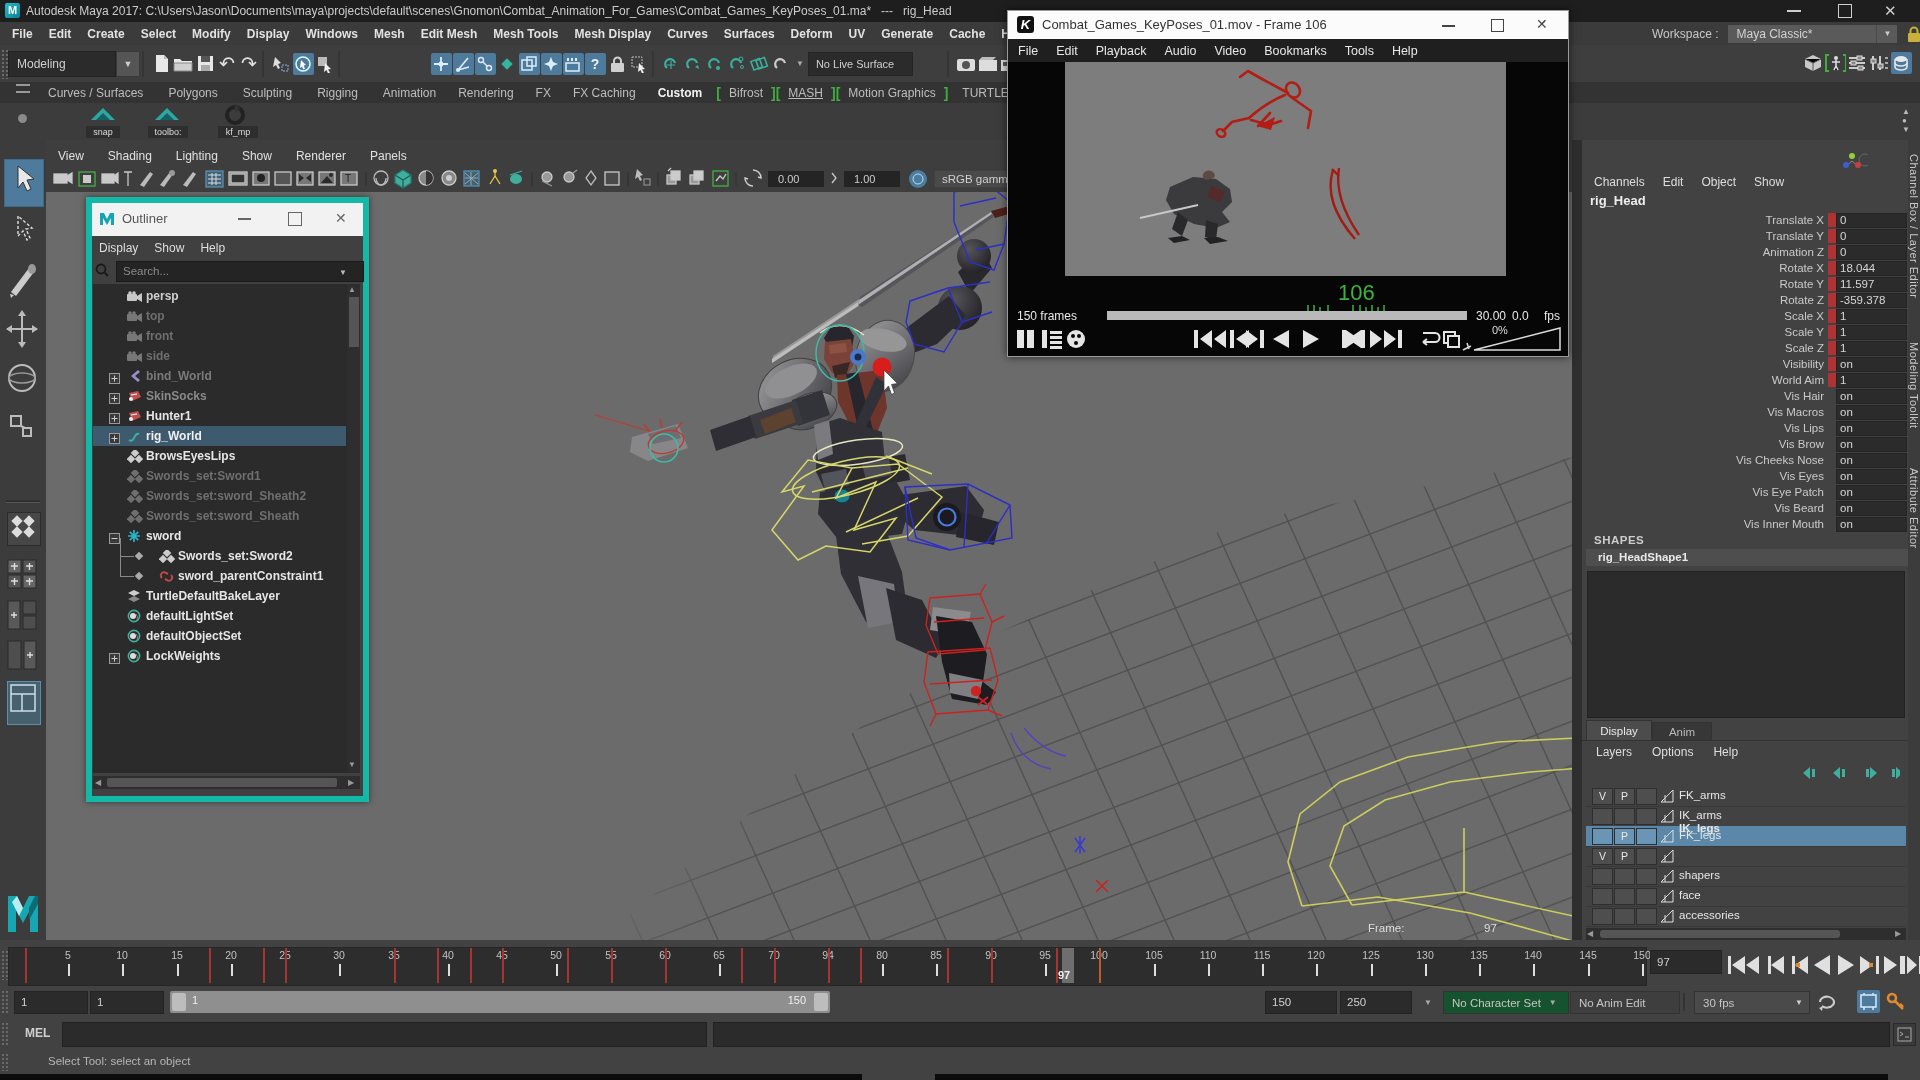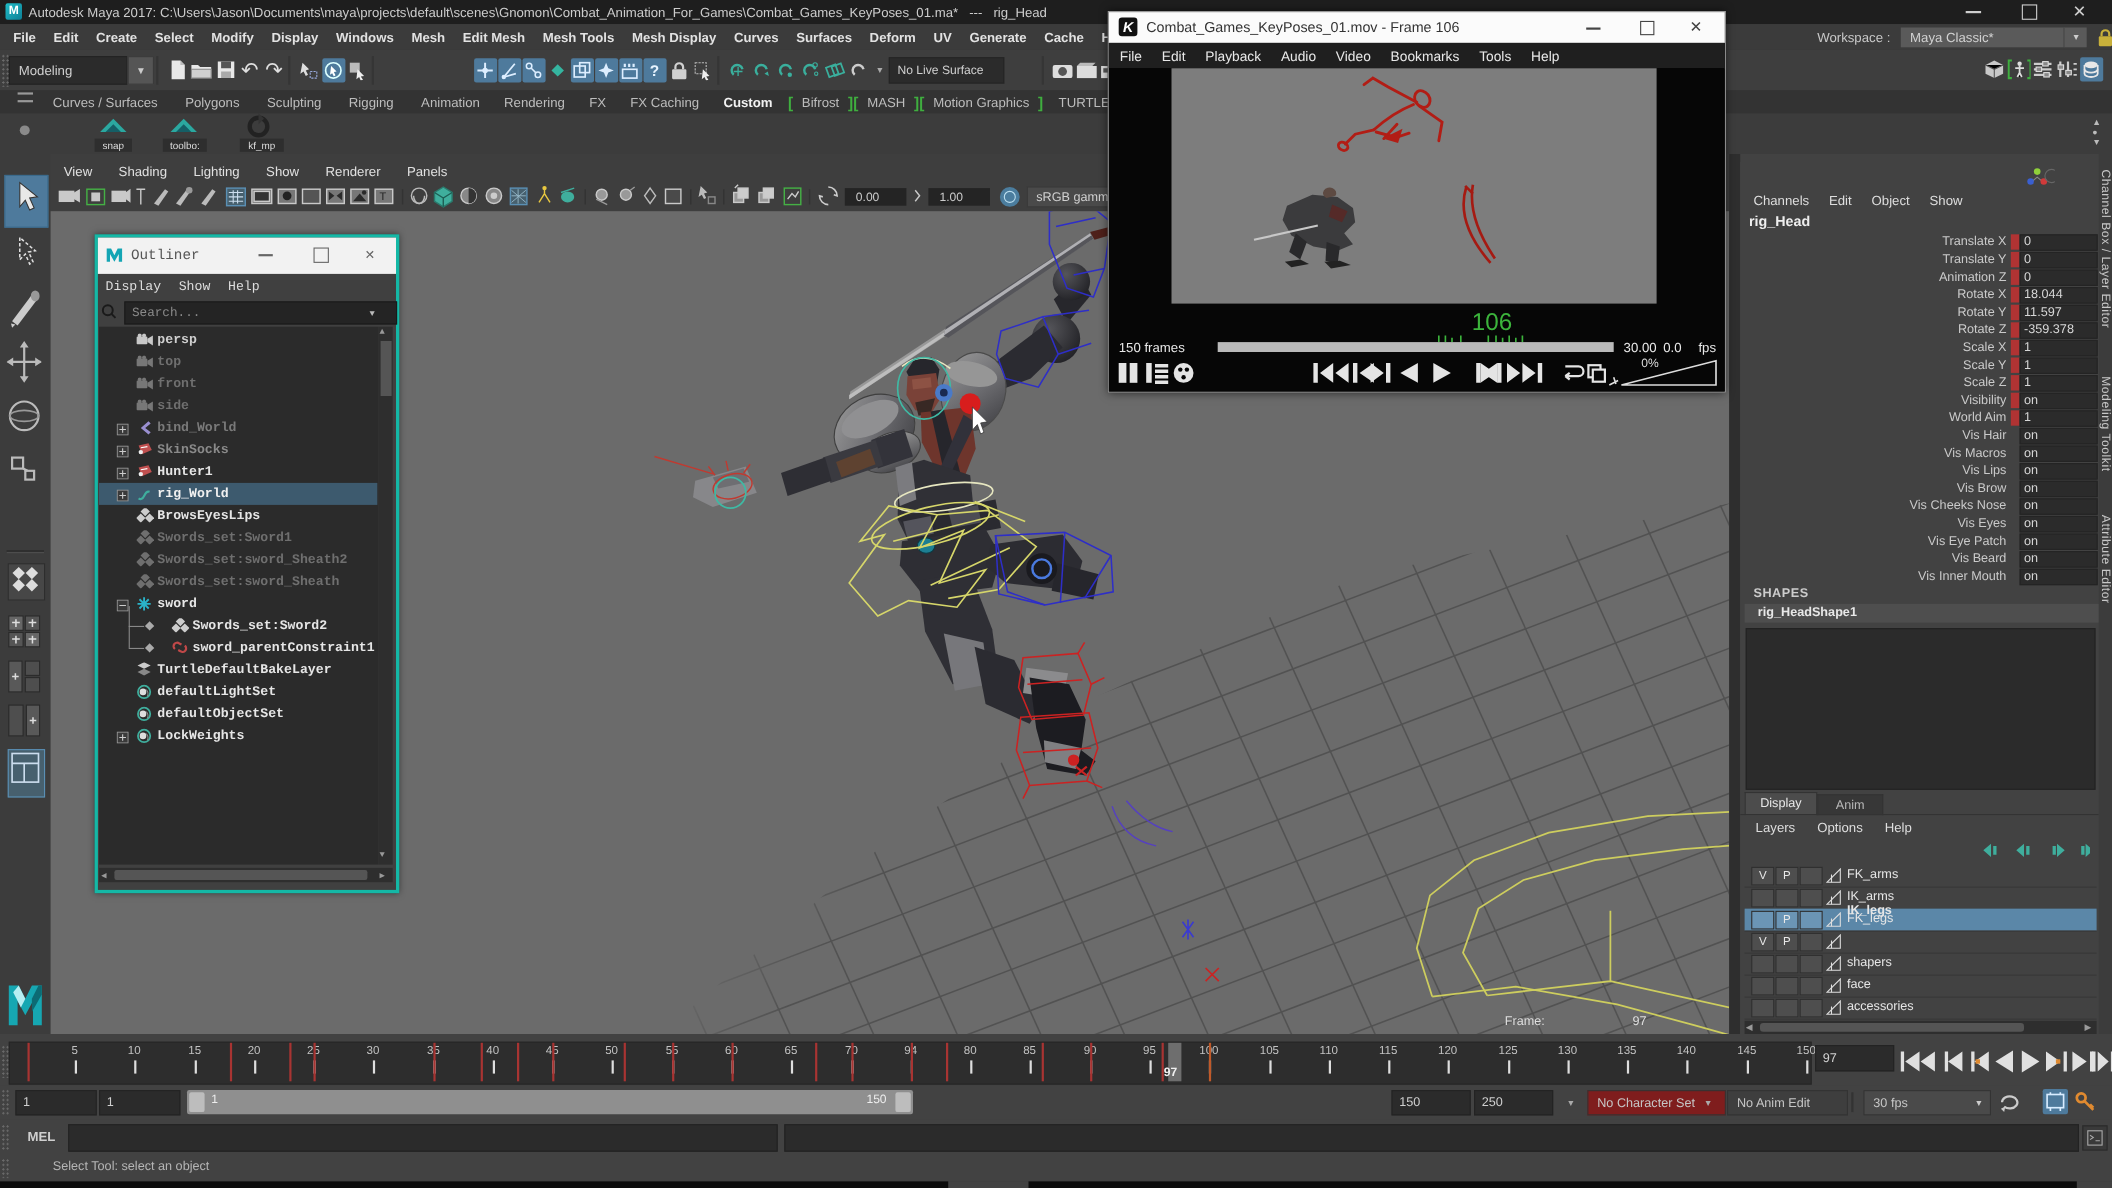--- a/index.html
+++ b/index.html
@@ -260,21 +260,21 @@
       <span style="margin-left:25px;">Sculpting</span>
       <span style="margin-left:25px;">Rigging</span>
       <span style="margin-left:25px;">Animation</span>
       <span style="margin-left:22px;">Rendering</span>
       <span style="margin-left:22px;">FX</span>
       <span style="margin-left:22px;">FX Caching</span>
       <span style="margin-left:22px;color:#f2f2f2;font-weight:bold;">Custom</span>
       <span style="margin-left:14px;color:#3fae3f;font-size:14px;font-weight:bold;">[</span>
       <span style="margin-left:8px;">Bifrost</span>
       <span style="margin-left:8px;color:#3fae3f;font-size:14px;font-weight:bold;">][</span>
-      <span style="margin-left:8px;">MASH</span>
+      <span style="margin-left:8px;text-decoration:underline;">MASH</span>
       <span style="margin-left:8px;color:#3fae3f;font-size:14px;font-weight:bold;">][</span>
       <span style="margin-left:8px;">Motion Graphics</span>
       <span style="margin-left:8px;color:#3fae3f;font-size:14px;font-weight:bold;">]</span>
       <span style="margin-left:14px;">TURTLE</span>
       <span style="margin-left:22px;">XGe</span>
   </div>
   <div class="abs" style="left:16px;top:2px;width:14px;height:5px;border-top:2px solid #999;border-bottom:2px solid #999;"></div>
   <div class="abs" style="left:18px;top:32px;width:9px;height:9px;background:#8a8a8a;border-radius:50%;"></div>
   <div class="abs" style="left:88px;top:24px;"><svg width="30" height="22">
         <path d="M15 2L27 14H3z" fill="#2ba8a0"></path>
@@ -863,21 +863,21 @@
     <div class="abs" style="left:14px;top:2px;width:240px;height:8px;background:#555;border-radius:3px;"></div>
     <div class="abs" style="right:1px;top:1px;width:10px;height:10px;color:#999;font-size:8px;line-height:10px;">▶</div>
   </div>
 </div>
 <div class="abs" style="left:1908px;top:140px;width:12px;height:800px;background:#3c3c3c;">
   <div class="vtx abs" style="left:0px;top:14px;">Channel Box / Layer Editor</div>
   <div class="vtx abs" style="left:0px;top:202px;">Modeling Toolkit</div>
   <div class="vtx abs" style="left:0px;top:328px;">Attribute Editor</div>
 </div>
 
-<div class="abs" style="left:86px;top:213px;width:271px;height:593px;background:#404040;border:3px solid #14b8a6;box-shadow:0 0 6px rgba(0,0,0,0.5);font-family:Liberation Mono, monospace;">
+<div class="abs" style="left:86px;top:197px;width:271px;height:593px;background:#404040;border:6px solid #14b8a6;box-shadow:0 0 6px rgba(0,0,0,0.5);">
   <div class="abs" style="left:0;top:0;width:271px;height:33px;background:#f2f2f2;">
     <div class="abs" style="left:7px;top:8px;width:16px;height:16px;"><svg width="16" height="16">
           <path d="M1 14V2h4l3 6 3-6h4v12h-3V7l-4 7-4-7v7z" fill="#14a5b4"></path>
         </svg></div>
     <div class="abs" style="left:30px;top:8px;color:#555;font-size:13px;">Outliner</div>
     <div class="abs" style="left:146px;top:15px;width:13px;height:2px;background:#666;"></div>
     <div class="abs" style="left:196px;top:9px;width:12px;height:12px;border:1.5px solid #666;"></div>
     <div class="abs" style="left:243px;top:7px;color:#666;font-size:14px;">✕</div>
   </div>
   <div class="abs row" style="left:0;top:33px;width:271px;height:24px;color:#dedede;font-size:12px;">
@@ -1241,21 +1241,21 @@
 <div class="abs" style="left:90px;top:4px;width:66px;height:21px;background:#2b2b2b;border:1px solid #232323;color:#cfcfcf;font-size:11.5px;line-height:21px;padding-left:6px;">1</div>
 <div class="abs" style="left:170px;top:4px;width:660px;height:22px;background:#8f8f8f;border-radius:2px;">
   <div class="abs" style="left:2px;top:2px;width:14px;height:18px;background:#bdbdbd;border-radius:2px;"></div>
   <div class="abs" style="left:22px;top:3px;color:#ededed;font-size:11px;">1</div>
   <div class="abs" style="right:24px;top:3px;color:#ededed;font-size:11px;">150</div>
   <div class="abs" style="right:2px;top:2px;width:14px;height:18px;background:#bdbdbd;border-radius:2px;"></div>
 </div>
 <div class="abs" style="left:1265px;top:4px;width:64px;height:21px;background:#2b2b2b;border:1px solid #232323;color:#cfcfcf;font-size:11.5px;line-height:21px;padding-left:6px;">150</div>
 <div class="abs" style="left:1340px;top:4px;width:64px;height:21px;background:#2b2b2b;border:1px solid #232323;color:#cfcfcf;font-size:11.5px;line-height:21px;padding-left:6px;">250</div>
 <div class="abs" style="left:1424px;top:11px;color:#aaa;font-size:8px;">▼</div>
-<div class="abs row" style="left:1443px;top:4px;width:116px;height:21px;background:#7f1d1d;border:1px solid #333;color:#c6c6c6;font-size:11.5px;padding-left:8px;">No Character Set<span style="margin-left:8px;font-size:8px;color:#aaa;">▼</span></div>
+<div class="abs row" style="left:1443px;top:4px;width:116px;height:21px;background:#14532d;border:1px solid #333;color:#c6c6c6;font-size:11.5px;padding-left:8px;">No Character Set<span style="margin-left:8px;font-size:8px;color:#aaa;">▼</span></div>
 <div class="abs row" style="left:1570px;top:4px;width:100px;height:21px;background:#3e3e3e;border:1px solid #333;color:#c6c6c6;font-size:11.5px;padding-left:8px;">No Anim Edit</div>
 <div class="abs" style="left:1683px;top:6px;width:2px;height:18px;background:#333;"></div>
 <div class="abs row" style="left:1694px;top:4px;width:106px;height:21px;background:#4a4a4a;border:1px solid #333;color:#c6c6c6;font-size:11.5px;padding-left:8px;">30 fps<span style="position:absolute;right:6px;font-size:8px;color:#ccc;">▼</span></div>
 <div class="abs" style="left:1815px;top:4px;width:24px;height:22px;"><svg width="24" height="22">
         <path d="M5 11a7 5.5 0 1 1 2 4" fill="none" stroke="#ccc" stroke-width="2"></path>
         <path d="M4 17l4-2-1 5z" fill="#ccc"></path>
       </svg></div>
 <div class="abs" style="left:1857px;top:3px;width:23px;height:23px;background:#4e7a9c;border-radius:2px;"><svg width="23" height="23">
         <rect x="4" y="5" width="15" height="12" fill="none" stroke="#d8ecff" stroke-width="1.5"></rect>
         <path d="M7 17v3M16 17v3M7 5V3M16 5V3" stroke="#d8ecff" stroke-width="1.5"></path>

